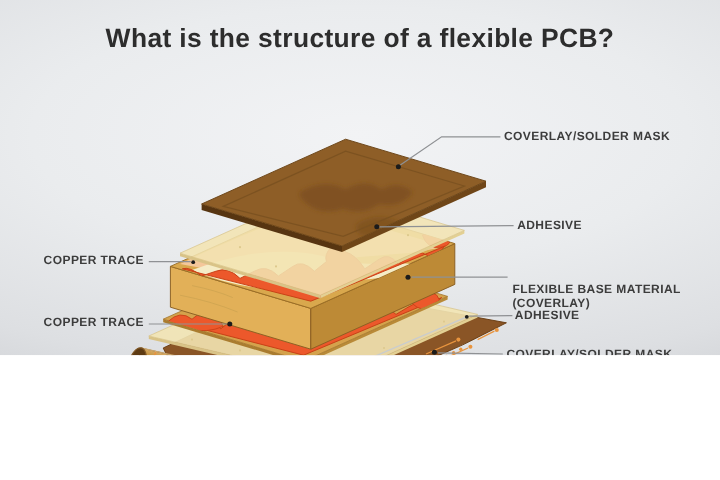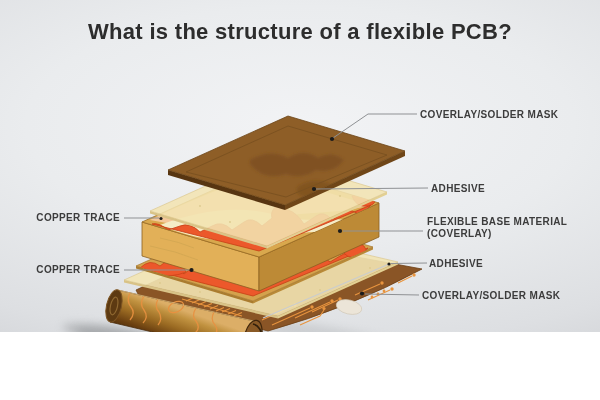--- a/index.html
+++ b/index.html
@@ -1,17 +1,17 @@
 <!DOCTYPE html>
 <html><head>
 <meta charset="utf-8">
 <style>
   html,body{margin:0;padding:0;}
   .stage{
-    position:relative;width:600px;height:332px;overflow:hidden;
+    position:relative;width:600px;height:296px;overflow:hidden;
     background:radial-gradient(120% 95% at 50% 38%, #f2f3f5 0%, #eaecee 38%, #dddfe2 70%, #c7c9cd 100%);
     font-family:"Liberation Sans",sans-serif;
   }
   .title{
     position:absolute;top:19px;left:0;width:100%;text-align:center;
     font-size:22px;font-weight:700;color:#2d2d2d;letter-spacing:.3px;
   }
   .callout{
     position:absolute;font-size:10px;font-weight:700;color:#3c3c3c;
     letter-spacing:.35px;white-space:nowrap;line-height:12px;
@@ -197,21 +197,21 @@
       <circle cx="389" cy="264" r="1.6"></circle>
       <circle cx="191.5" cy="270" r="2.1"></circle>
       <circle cx="362" cy="293.5" r="2.1"></circle>
     </g>
   </svg>
 
   <div class="title">What is the structure of a flexible PCB?</div>
 
   <div class="callout" style="left:420px;top:109px">COVERLAY/SOLDER MASK</div>
   <div class="callout" style="left:431px;top:183px">ADHESIVE</div>
-  <div class="callout" style="left:427px;top:216px">
+  <div class="callout" style="left:427px;top:236px">
     <div>FLEXIBLE BASE MATERIAL</div>
     <div>(COVERLAY)</div>
   </div>
   <div class="callout" style="left:429px;top:258px">ADHESIVE</div>
   <div class="callout" style="left:422px;top:290px">COVERLAY/SOLDER MASK</div>
 
   <div class="callout left" style="right:480px;top:212px">COPPER TRACE</div>
   <div class="callout left" style="right:480px;top:264px">COPPER TRACE</div>
 
 </div>

